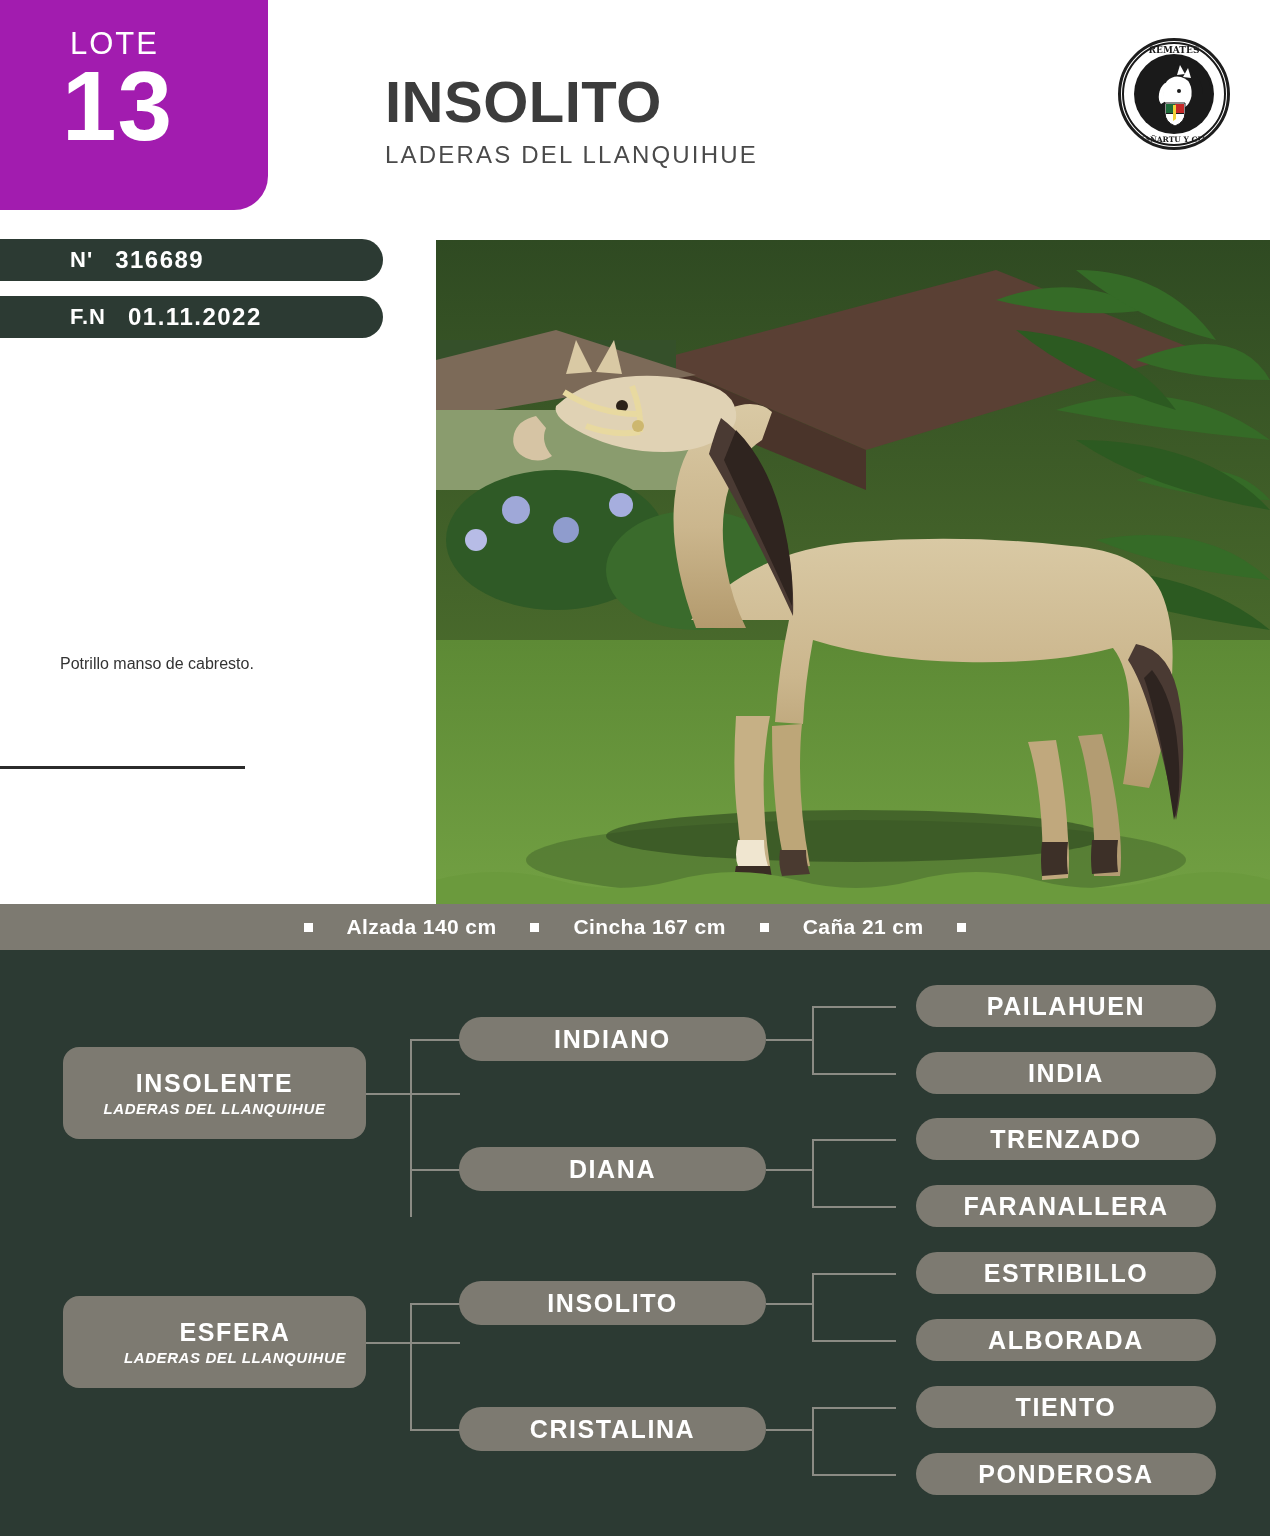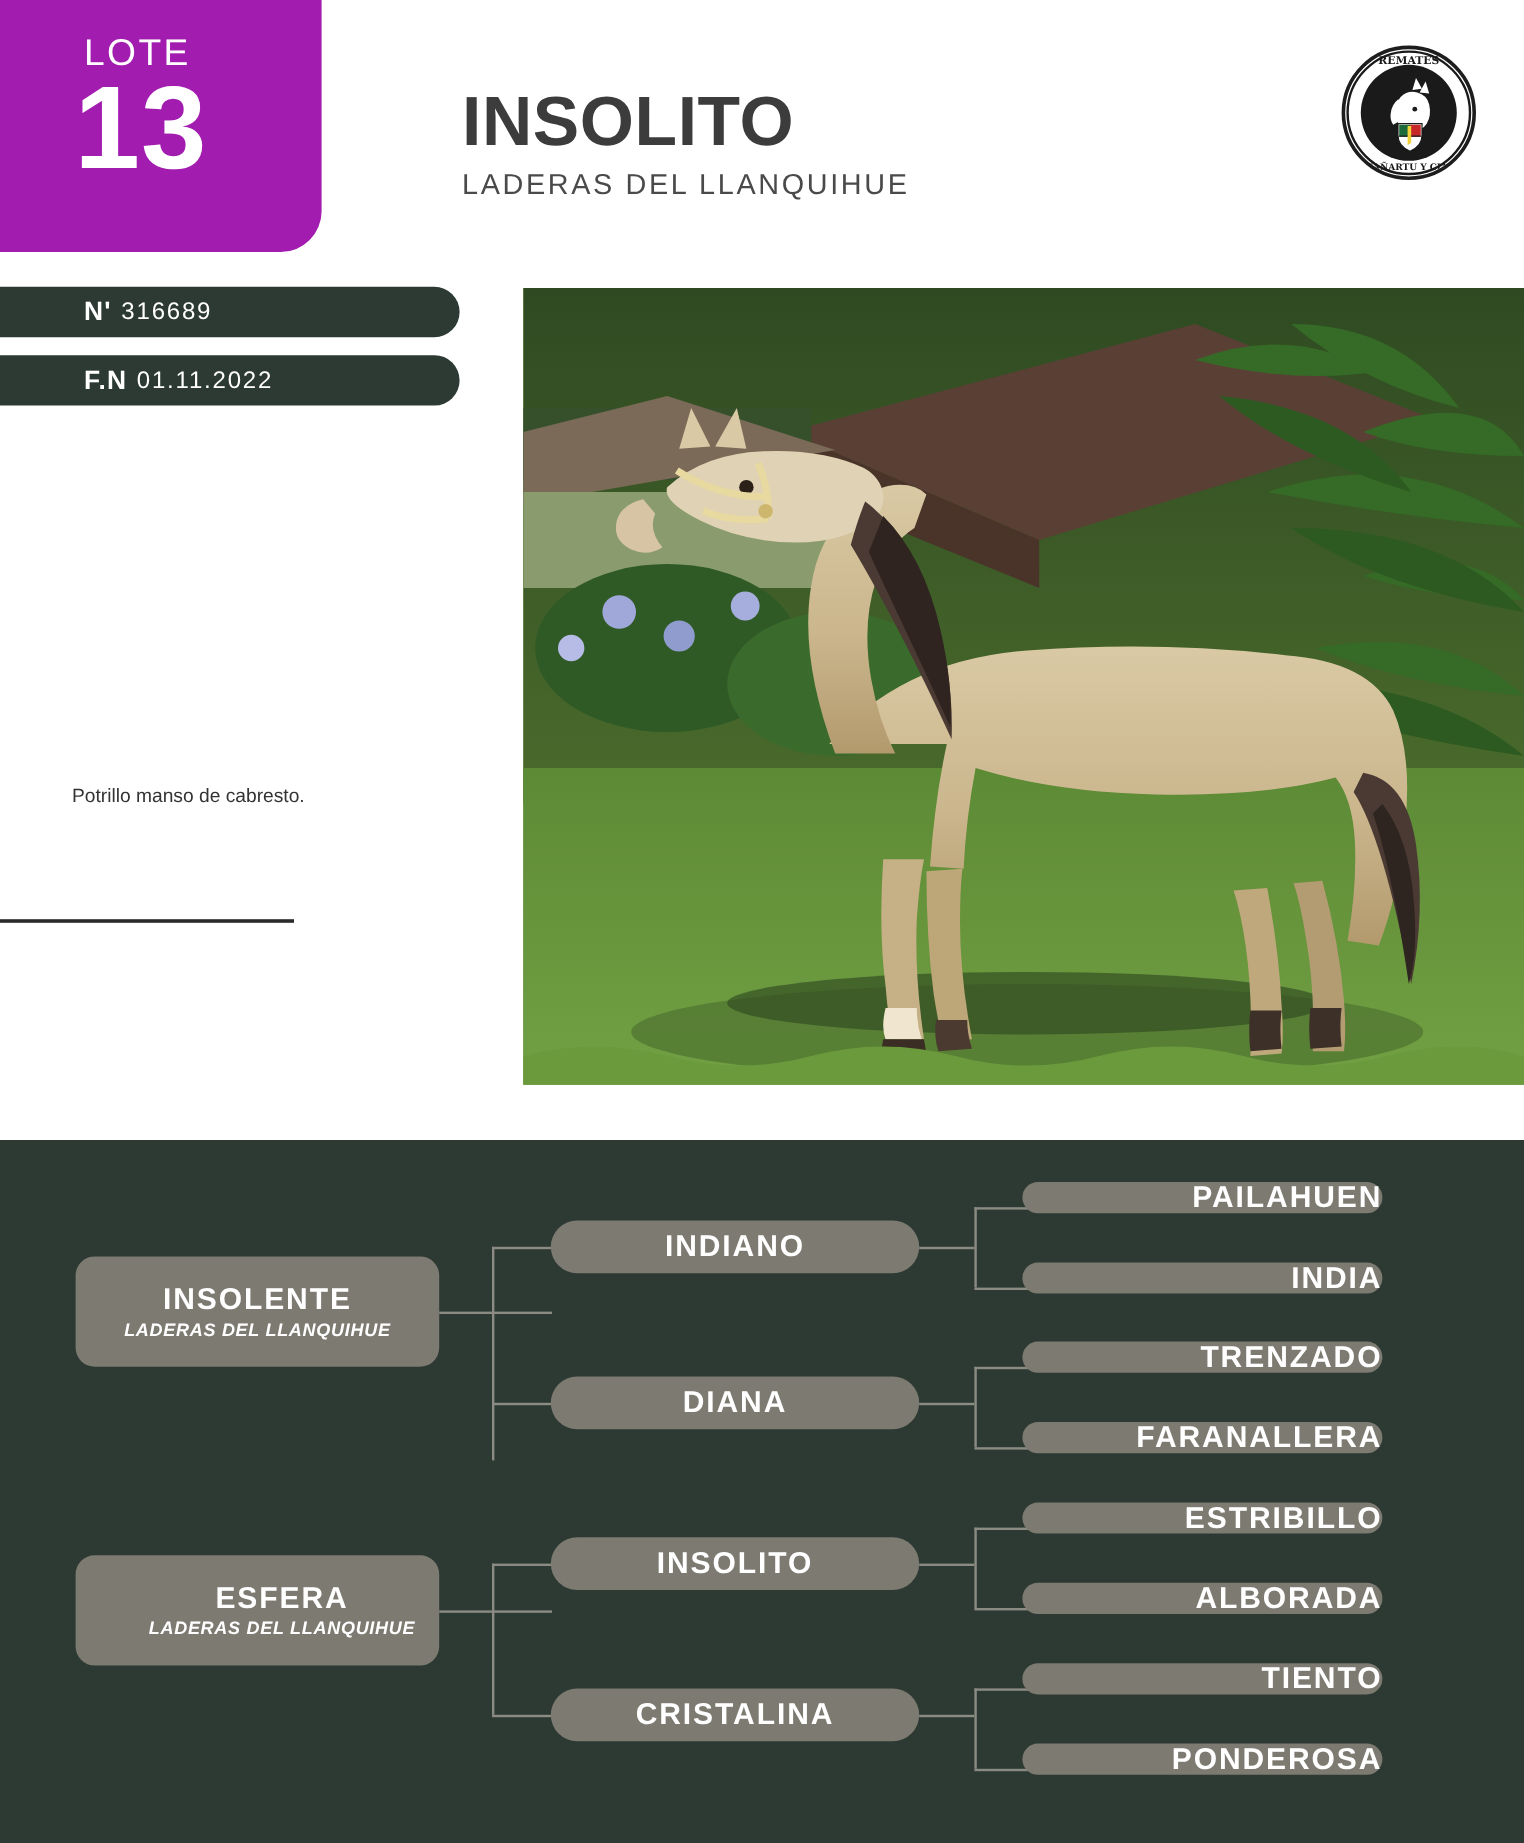--- a/index.html
+++ b/index.html
@@ -49,21 +49,21 @@
   .pill {
     position: absolute; left: 0;
     height: 42px; width: 383px;
     background: #2c3a33; color: #fff;
     border-top-right-radius: 21px; border-bottom-right-radius: 21px;
     display: flex; align-items: center;
   }
   .pill.one { top: 239px; }
   .pill.two { top: 296px; align-items: center; }
   .pill .k { font-size: 22px; font-weight: 700; letter-spacing: 1px; margin-left: 70px; }
-  .pill .v { font-size: 20px; font-weight: 400; letter-spacing: 1.5px; margin-left: 8px; }
+  .pill .v { font-size: 24px; font-weight: 700; letter-spacing: 1.5px; margin-left: 22px; }
 
   .note {
     position: absolute; left: 60px; top: 655px;
     font-size: 16px; color: #333;
   }
   .rule {
     position: absolute; left: 0; top: 766px;
     width: 245px; height: 3px; background: #2b2b2b;
   }
 
@@ -113,21 +113,21 @@
   .g1.dam  { top: 346px; padding-left: 41px; }
 
   
   .g2 { left: 459px; width: 307px; height: 44px; }
   .g2.a { top: 67px; }
   .g2.b { top: 197px; }
   .g2.c { top: 331px; }
   .g2.d { top: 457px; }
 
   
-  .g3 { left: 852px; width: 300px; height: 26px; align-items: flex-end; }
+  .g3 { left: 916px; width: 300px; height: 42px; }
   .g3.a { top: 35px; }
   .g3.b { top: 102px; }
   .g3.c { top: 168px; }
   .g3.d { top: 235px; }
   .g3.e { top: 302px; }
   .g3.f { top: 369px; }
   .g3.g { top: 436px; }
   .g3.h { top: 503px; }
 
   .ln { position: absolute; background: #8b8b84; }
@@ -266,20 +266,29 @@
       <path d="M606 602 q-2 18 0 34 l26 -2 q-2 -16 0 -32 z" fill="#3d3028"></path>
       <path d="M656 600 q-2 18 0 34 l26 -2 q-2 -16 0 -32 z" fill="#3d3028"></path>
 
       <path d="M700 404 q36 6 44 60 q8 56 -4 116 q-12 -62 -24 -102 q-12 -40 -24 -58 z" fill="#4a3a33"></path>
       <path d="M716 430 q22 28 26 80 q4 44 -4 70 q-8 -54 -16 -90 q-8 -36 -14 -52 z" fill="#2e2420"></path>
 
       <path d="M0 640 q60 -16 120 0 q60 16 120 0 q60 -16 120 0 q60 16 120 0 q60 -16 120 0 q60 16 120 0 q60 -16 114 0 l0 24 l-834 0 z" fill="#6b9a3d"></path>
     </svg>
   </div>
 
+  <div class="measures">
+    <span class="sq"></span>
+    <span class="item">Alzada 140 cm</span>
+    <span class="sq"></span>
+    <span class="item">Cincha 167 cm</span>
+    <span class="sq"></span>
+    <span class="item">Caña 21 cm</span>
+    <span class="sq"></span>
+  </div>
 
   <div class="pedigree">
 
     <div class="ln lnh" style="left:366px; top:143px; width:94px;"></div>
     <div class="ln lnv" style="left:410px; top:89px; height:178px;"></div>
     <div class="ln lnh" style="left:410px; top:89px; width:50px;"></div>
     <div class="ln lnh" style="left:410px; top:219px; width:50px;"></div>
 
     <div class="ln lnh" style="left:766px; top:89px; width:46px;"></div>
     <div class="ln lnv" style="left:812px; top:56px; height:67px;"></div>

